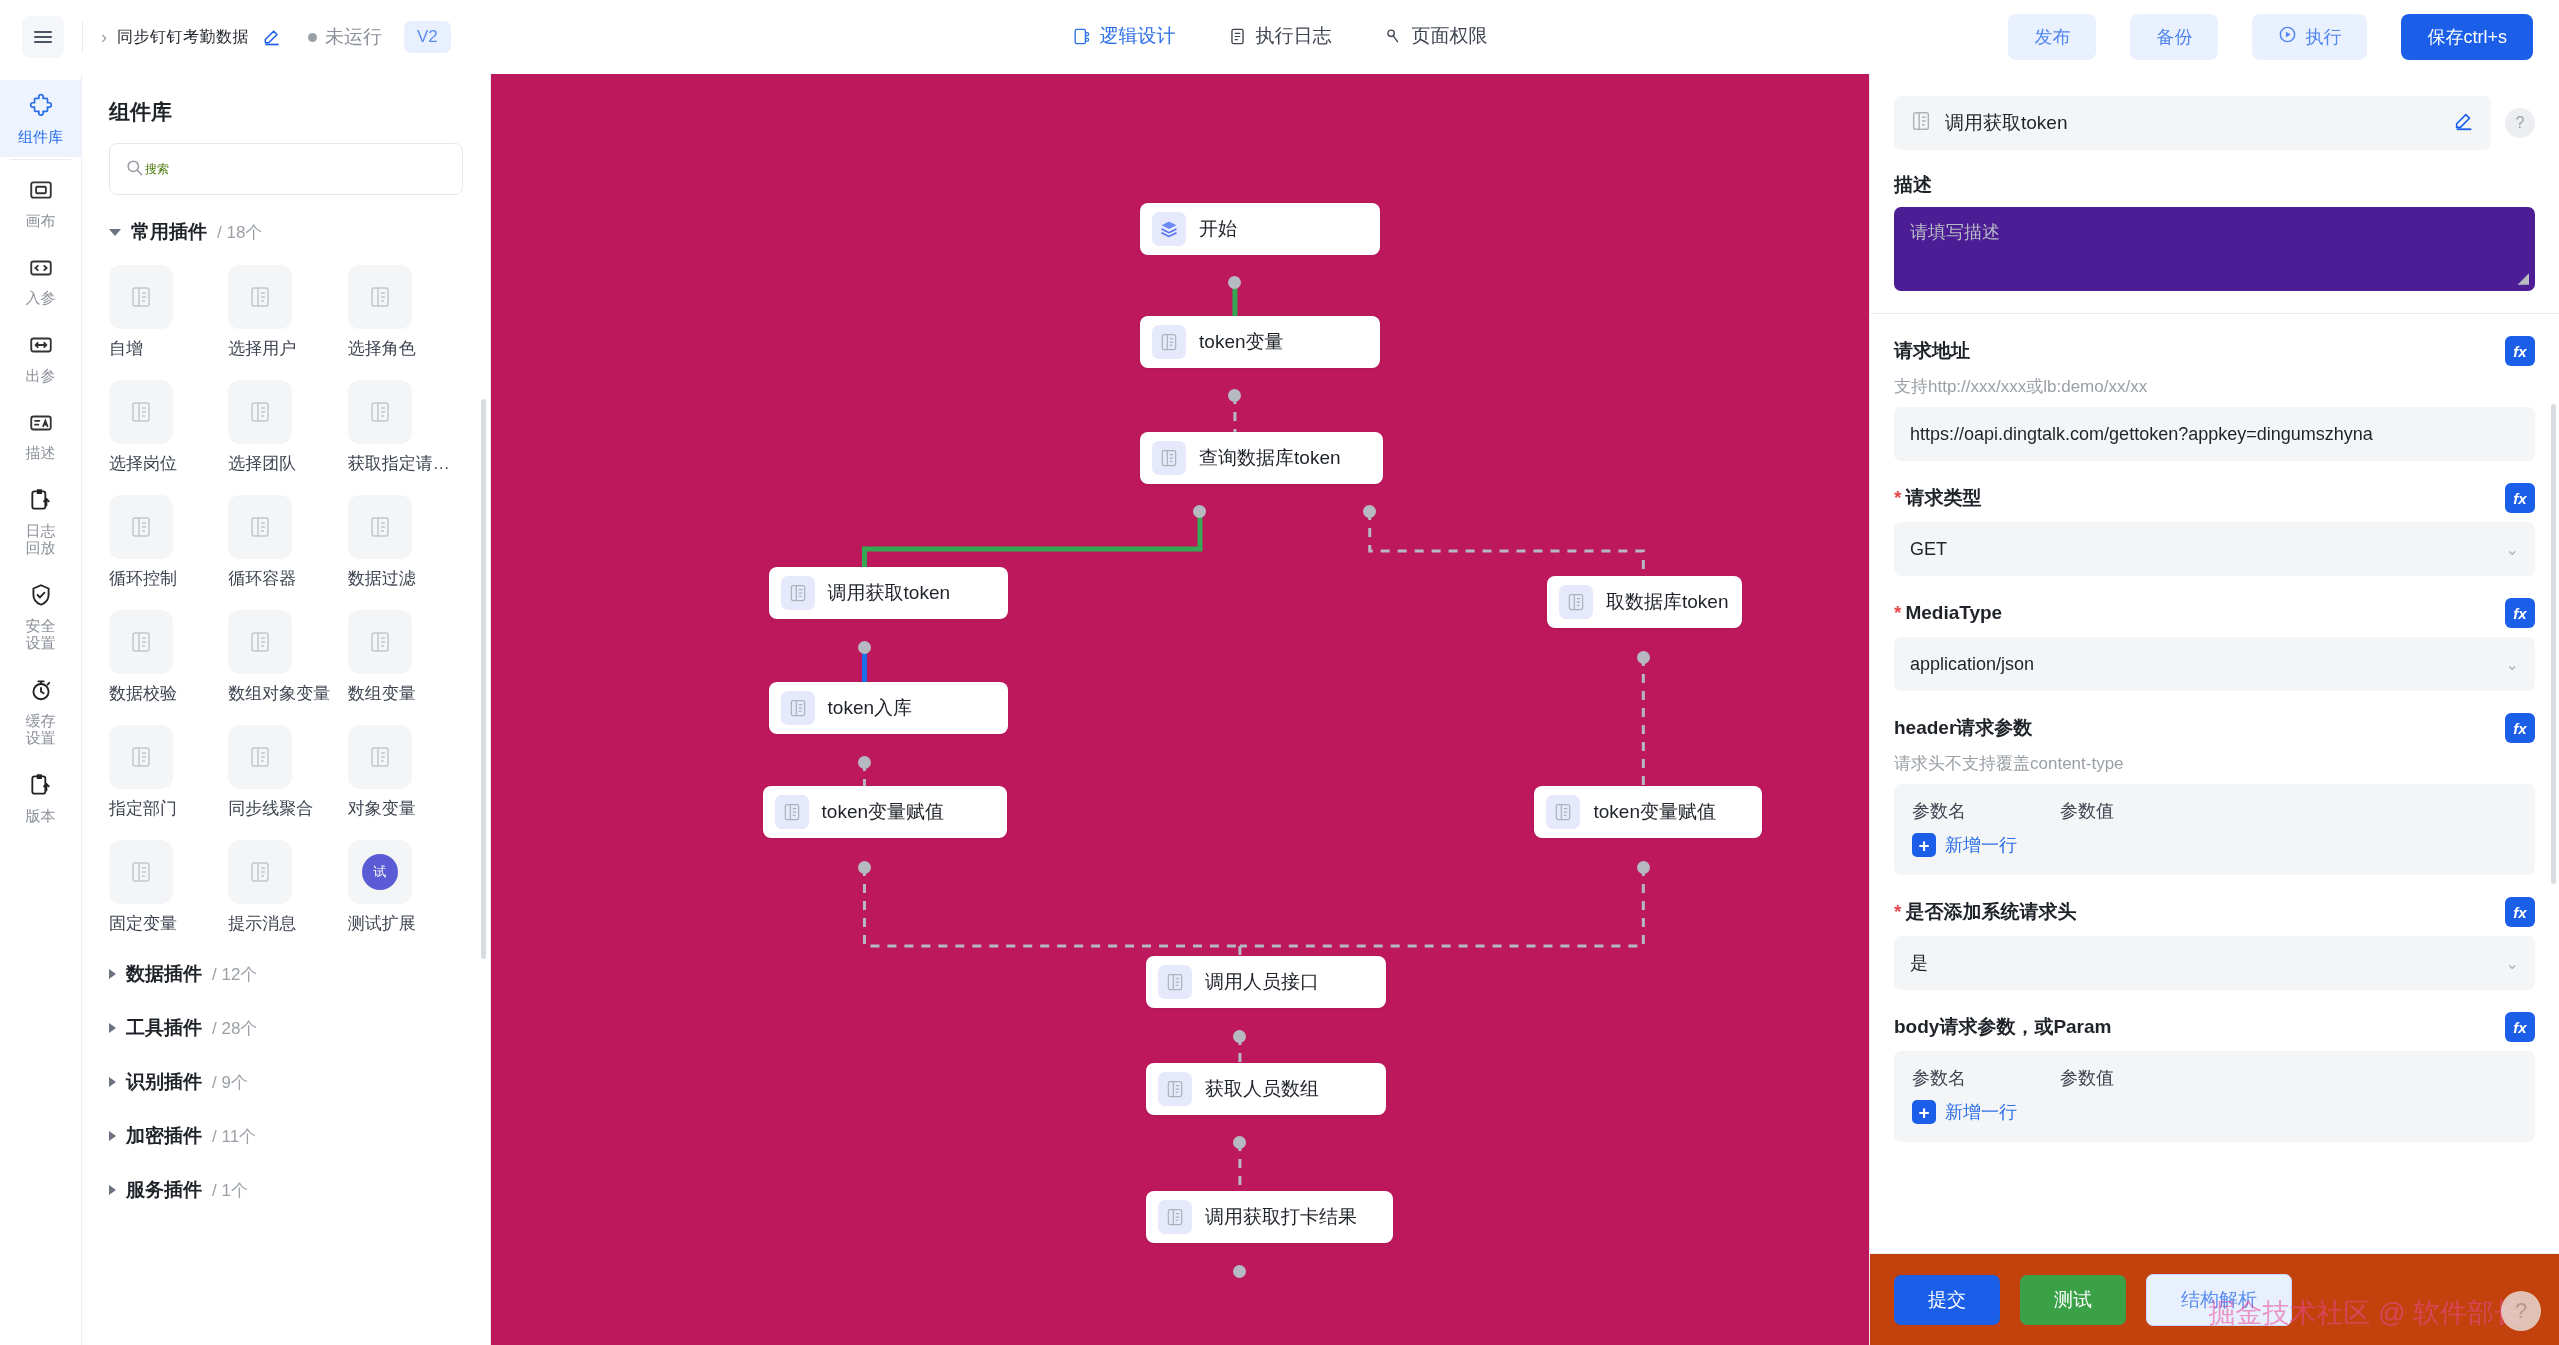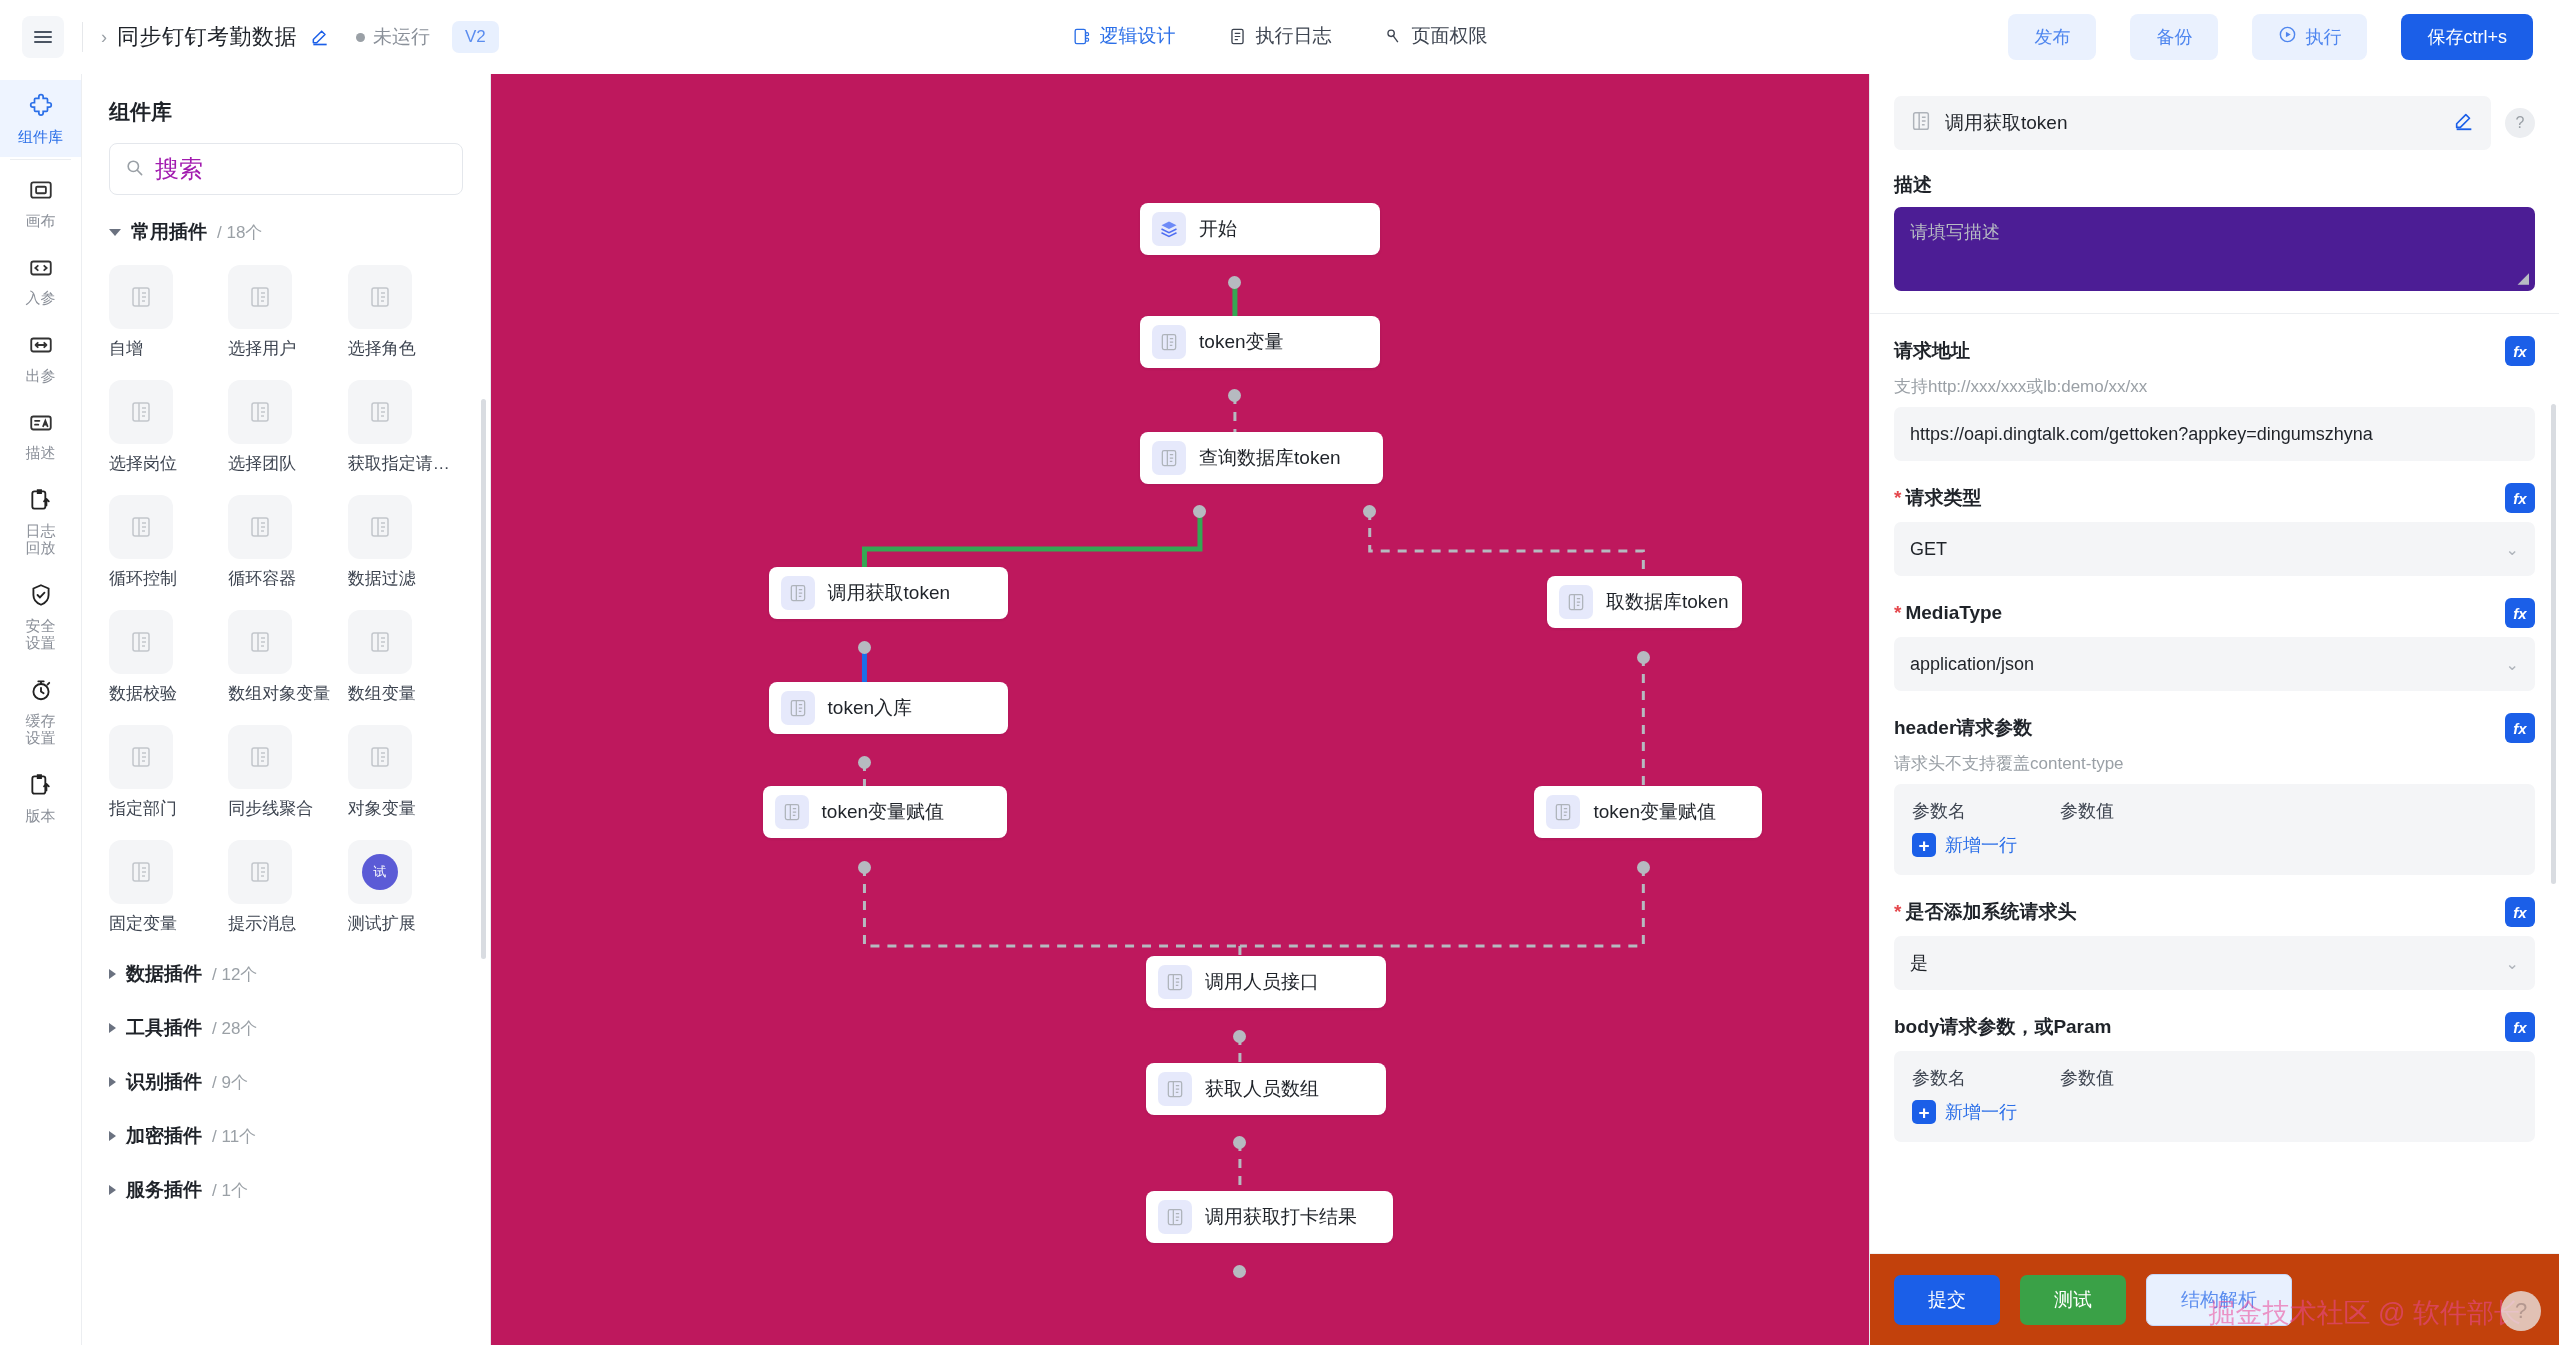--- a/index.html
+++ b/index.html
@@ -17,21 +17,21 @@
   }
   .tb-left { display:flex; align-items:center; gap:0; }
   .menu-btn {
     width:42px;height:42px;border-radius:8px;background:#f4f6f9;display:flex;align-items:center;
     justify-content:center;cursor:pointer;
   }
   .menu-btn span { display:block; width:18px; }
   .menu-btn i { display:block; height:2px; background:#4b5563; margin:3px 0; border-radius:2px; }
   .tb-div { width:1px;height:30px;background:#e6e8eb;margin:0 18px; }
   .crumb-arrow { color:#9aa0a6; font-size:18px; margin-right:10px; }
-  .doc-title { font-size:22px; font-weight:500; color:#1f2329; letter-spacing:.5px; }
+  .doc-title { font-size:16px; font-weight:500; color:#1f2329; letter-spacing:.5px; }
   .pen-icon { margin-left:13px; cursor:pointer; display:inline-flex; }
   .run-state { display:flex;align-items:center;gap:8px;margin-left:26px;color:#8a9099;font-size:19px; }
   .run-dot { width:9px;height:9px;border-radius:50%;background:#9aa0a6; }
   .ver-badge {
     margin-left:22px;background:#e8f0fe;color:#5b8def;border-radius:7px;padding:6px 13px;
     font-size:17px;font-weight:500;
   }
 
   .tb-tabs { position:absolute; left:50%; transform:translateX(-50%); display:flex; gap:52px; align-items:center; }
   .tab { display:flex;align-items:center;gap:9px;font-size:19px;color:#3d4450;cursor:pointer;padding-bottom:2px; }
@@ -57,22 +57,22 @@
   .rail-item.active { background:#eef4ff; color:#2b6fe8; }
   .rail-item.active svg { stroke:#2b6fe8; }
   .rail-sep { height:1px; background:#eceef1; margin:2px 10px 4px; }
 
   
   .lib { width:409px; min-width:409px; background:#fff; border-right:1px solid #e8eaed; position:relative;
          display:flex; flex-direction:column; }
   .lib-title { font-size:21px; font-weight:bold; padding:24px 27px 0; color:#1f2329; }
   .search-wrap { padding:17px 27px 4px; }
   .search-box {
-    height:52px;border:1px solid #e4e7ec;border-radius:8px;display:flex;align-items:center;gap:11px;
-    padding:0 15px;color:#a21caf;font-size:24px;background:#fff;cursor:text;
+    height:52px;border:1px solid #e4e7ec;border-radius:8px;display:flex;align-items:center;gap:1px;
+    padding:0 15px;color:#4d7c0f;font-size:12px;background:#fff;cursor:text;
   }
   .lib-scroll { flex:1; overflow:hidden; padding:0 27px 10px; position:relative; }
   .grp-head {
     display:flex;align-items:center;gap:10px;font-size:19px;font-weight:bold;color:#1f2329;
     padding:20px 0 8px;cursor:pointer;
   }
   .grp-head .cnt { font-weight:normal;color:#9aa0a6;font-size:17px; }
   .caret { width:0;height:0;border-left:7px solid #6b7280;border-top:5px solid transparent;border-bottom:5px solid transparent; }
   .caret.open { border-left:6px solid transparent;border-right:6px solid transparent;border-top:7px solid #6b7280;border-bottom:none; }
   .grid { display:grid; grid-template-columns:repeat(3,1fr); gap:6px 4px; margin-top:4px; }

